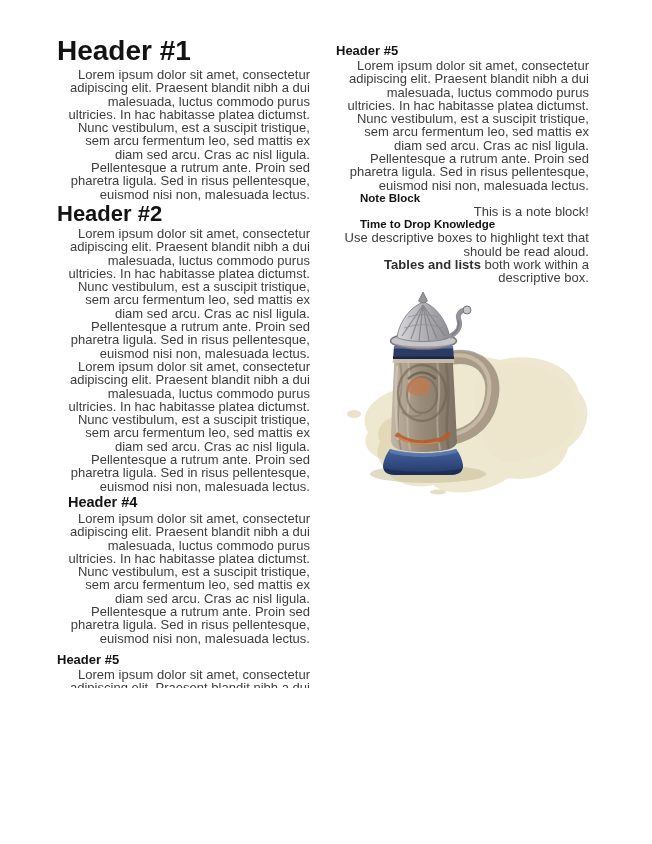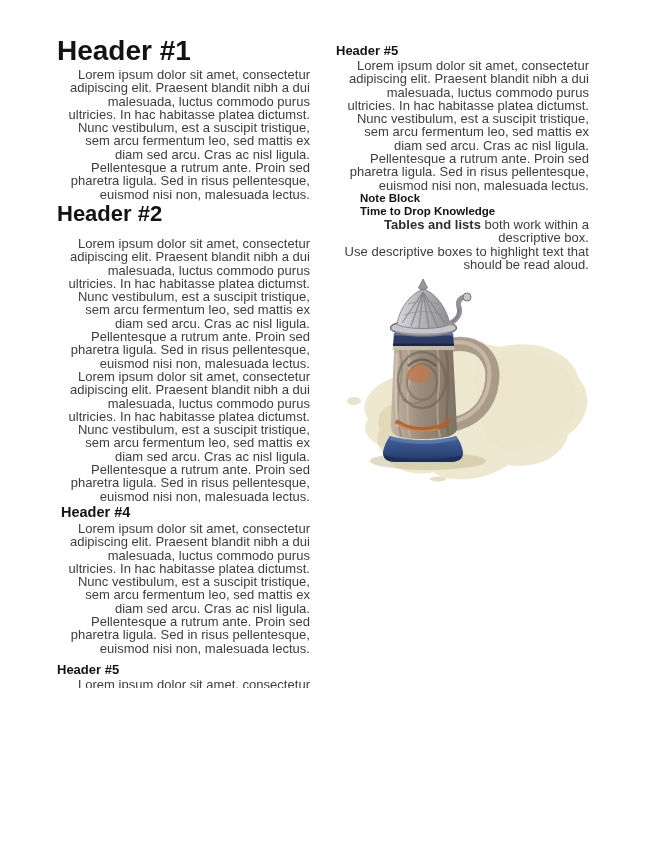--- a/index.html
+++ b/index.html
@@ -31,23 +31,23 @@
     color: #3d3d3d;
     letter-spacing: 0.02px;
     text-align: right;
   }
   h1, h2, h3, h4, h5, h6 {
     color: #131313;
     font-weight: 700;
     margin: 0;
   }
   h1 { font-size: 28px; line-height: 29px; margin: 0 0 3px; }
-  h2 { font-size: 22px; line-height: 23px; margin: 1px 0 12px; }
+  h2 { font-size: 22px; line-height: 23px; margin: 1px 0 2px; }
   h3 { font-size: 17px; line-height: 18px; margin: 2px 0 2px; }
-  h4 { font-size: 14.5px; line-height: 15px; margin: 2px 4px 2px; }
+  h4 { font-size: 14.5px; line-height: 15px; margin: 2px 11px 2px; }
   h5 { font-size: 13px; line-height: 14px; margin: 8px 0 1px; }
   h6 { font-size: 11.5px; line-height: 13px; margin: 0; padding-left: 24px; }
   .bold-inline { font-weight: 700; color: #2e2e2e; }
   figure.illustration {
     margin: 8px 0 0 2px;
     width: 260px;
     height: 215px;
   }
 </style>
 </head>
@@ -69,25 +69,26 @@
 
     <h5>Header #5</h5>
     <p class="body">Lorem ipsum dolor sit amet, consectetur adipiscing elit. Praesent blandit nibh a dui malesuada, luctus commodo purus ultricies. In hac habitasse platea dictumst. Nunc vestibulum, est a suscipit tristique, sem arcu fermentum leo, sed mattis ex diam sed arcu. Cras ac nisl ligula. Pellentesque a rutrum ante. Proin sed pharetra ligula. Sed in risus pellentesque, euismod nisi non, malesuada lectus.</p>
   </div>
 
   <div class="col">
     <h5>Header #5</h5>
     <p class="body">Lorem ipsum dolor sit amet, consectetur adipiscing elit. Praesent blandit nibh a dui malesuada, luctus commodo purus ultricies. In hac habitasse platea dictumst. Nunc vestibulum, est a suscipit tristique, sem arcu fermentum leo, sed mattis ex diam sed arcu. Cras ac nisl ligula. Pellentesque a rutrum ante. Proin sed pharetra ligula. Sed in risus pellentesque, euismod nisi non, malesuada lectus.</p>
 
     <h6>Note Block</h6>
+    <p class="body">This is a note block!</p>
 
     <h6>Time to Drop Knowledge</h6>
+    <p class="body">Use descriptive boxes to highlight text that should be read aloud.</p>
+
     <p class="body"><span class="bold-inline">Tables and lists</span><span> both work within a descriptive box.</span></p>
-
-    <p class="body">Use descriptive boxes to highlight text that should be read aloud.</p>
 
     <figure class="illustration">
       <svg width="260" height="215" viewBox="0 0 260 215">
         <defs>
           <linearGradient id="bodyGrad" x1="0" y1="0" x2="1" y2="0">
             <stop offset="0" stop-color="#c2b6a4"></stop>
             <stop offset="0.45" stop-color="#9a8c7a"></stop>
             <stop offset="1" stop-color="#7e7264"></stop>
           </linearGradient>
           <linearGradient id="lidGrad" x1="0" y1="0" x2="1" y2="0">

